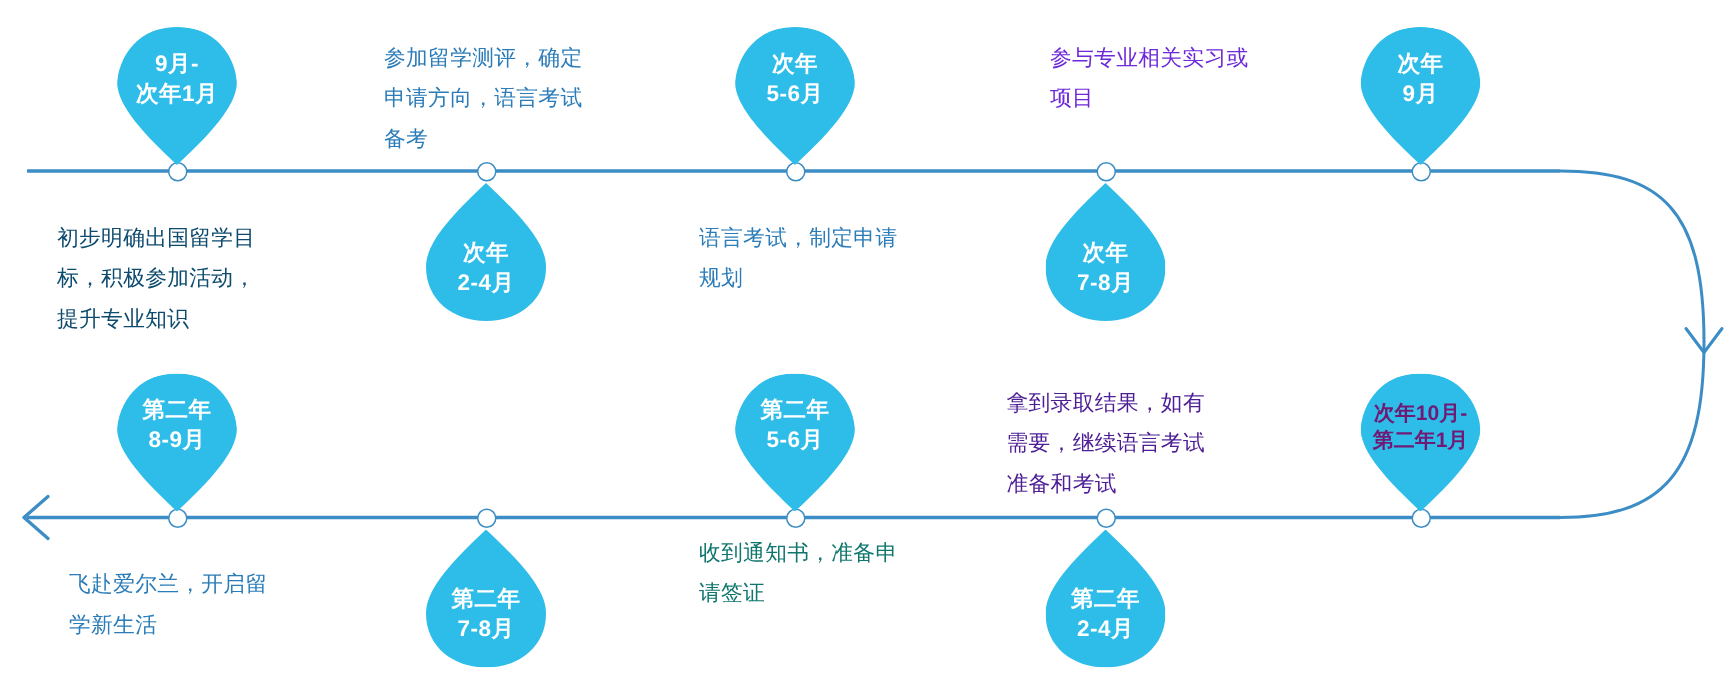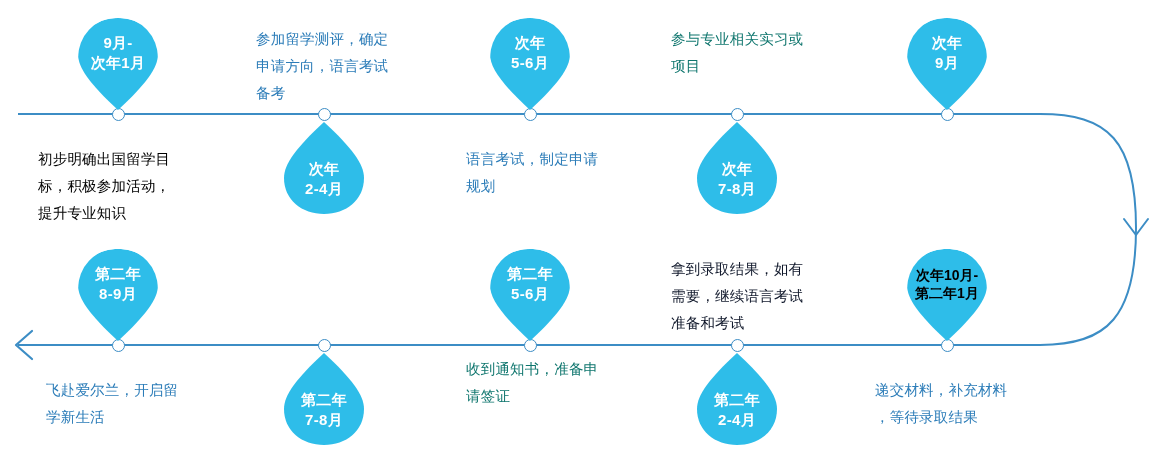--- a/index.html
+++ b/index.html
@@ -115,21 +115,21 @@
     <span class="pin-shape" style="background: rgb(46, 189, 233);"></span>
     <span class="pin-label">次年
 7-8月</span>
   </div>
   <div class="pin down" style="left: 947px; top: 18px; color: rgb(255, 255, 255);">
     <span class="pin-shape" style="background: rgb(46, 189, 233);"></span>
     <span class="pin-label">次年
 9月</span>
   </div>
 
-  <div class="pin down wide" style="left: 947px; top: 249px; color: #000000;">
+  <div class="pin down wide" style="left: 947px; top: 249px; color: #701a75;">
     <span class="pin-shape" style="background: rgb(46, 189, 233);"></span>
     <span class="pin-label">次年10月-
 第二年1月</span>
   </div>
   <div class="pin up" style="left: 737px; top: 353px; color: rgb(255, 255, 255);">
     <span class="pin-shape" style="background: rgb(46, 189, 233);"></span>
     <span class="pin-label">第二年
 2-4月</span>
   </div>
   <div class="pin down" style="left: 530px; top: 249px; color: rgb(255, 255, 255);">
@@ -141,34 +141,32 @@
     <span class="pin-shape" style="background: rgb(46, 189, 233);"></span>
     <span class="pin-label">第二年
 7-8月</span>
   </div>
   <div class="pin down" style="left: 118px; top: 249px; color: rgb(255, 255, 255);">
     <span class="pin-shape" style="background: rgb(46, 189, 233);"></span>
     <span class="pin-label">第二年
 8-9月</span>
   </div>
 
-  <div class="desc" style="left: 38px; top: 146px; width: 170px; color: #000000;">初步明确出国留学目
+  <div class="desc" style="left: 38px; top: 146px; width: 170px; color: #0c4a6e;">初步明确出国留学目
 标，积极参加活动，
 提升专业知识</div>
   <div class="desc" style="left: 256px; top: 26px; width: 180px; color: rgb(43, 124, 184);">参加留学测评，确定
 申请方向，语言考试
 备考</div>
   <div class="desc" style="left: 466px; top: 146px; width: 180px; color: rgb(43, 124, 184);">语言考试，制定申请
 规划</div>
-  <div class="desc" style="left: 671px; top: 26px; width: 180px; color: #0f766e;">参与专业相关实习或
+  <div class="desc" style="left: 700px; top: 26px; width: 180px; color: #6d28d9;">参与专业相关实习或
 项目</div>
 
-  <div class="desc" style="left: 875px; top: 377px; width: 180px; color: rgb(43, 124, 184);">递交材料，补充材料
-，等待录取结果</div>
-  <div class="desc" style="left: 671px; top: 256px; width: 180px; color: #0f172a;">拿到录取结果，如有
+  <div class="desc" style="left: 671px; top: 256px; width: 180px; color: #4c1d95;">拿到录取结果，如有
 需要，继续语言考试
 准备和考试</div>
   <div class="desc" style="left: 466px; top: 356px; width: 180px; color: #0f766e;">收到通知书，准备申
 请签证</div>
   <div class="desc" style="left: 46px; top: 377px; width: 180px; color: rgb(43, 124, 184);">飞赴爱尔兰，开启留
 学新生活</div>
 
 </div>
 
 </body></html>

